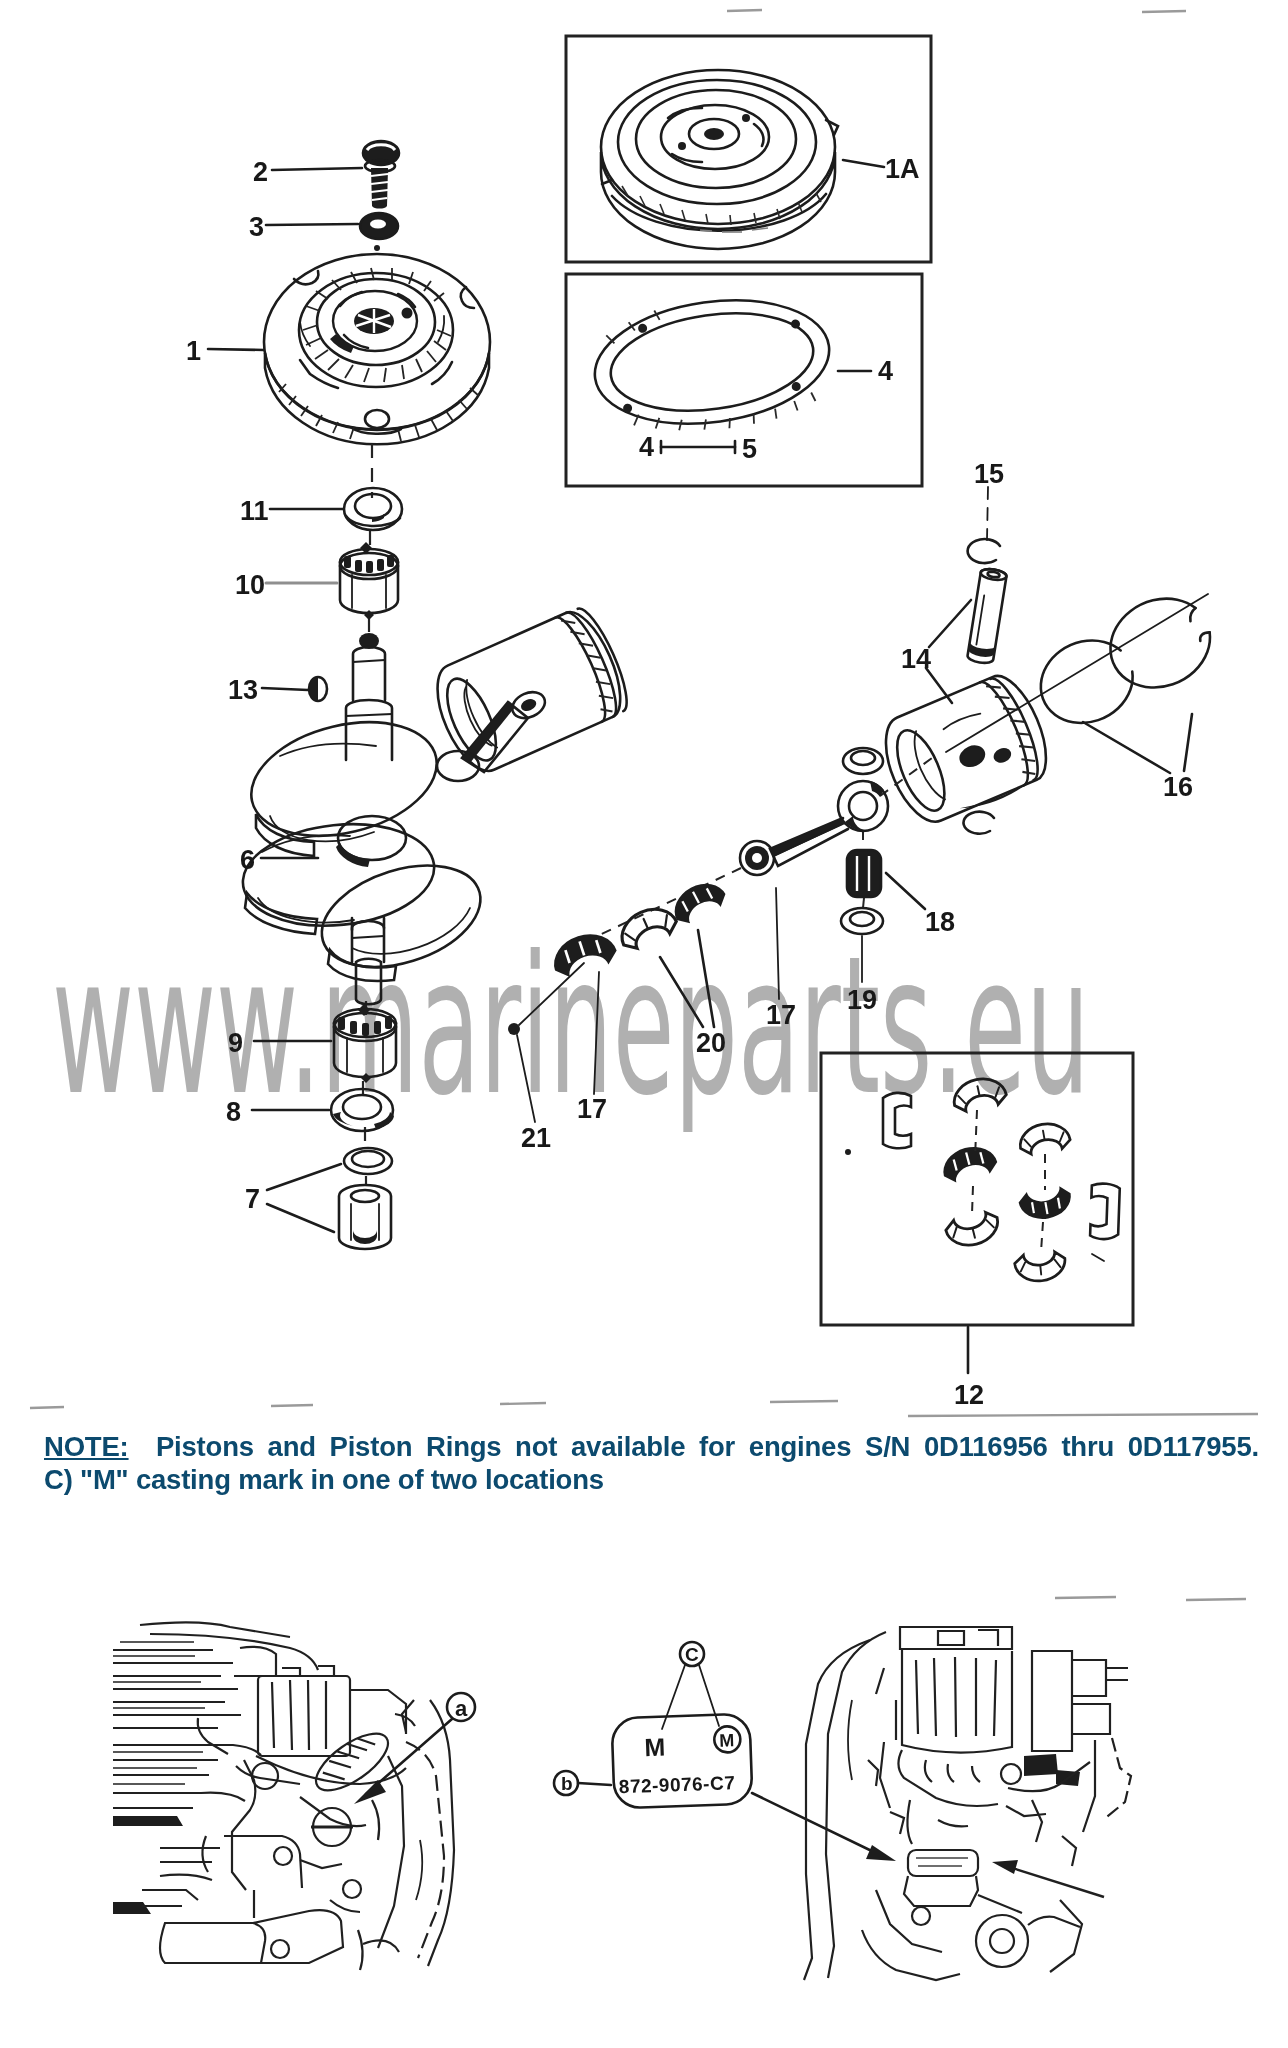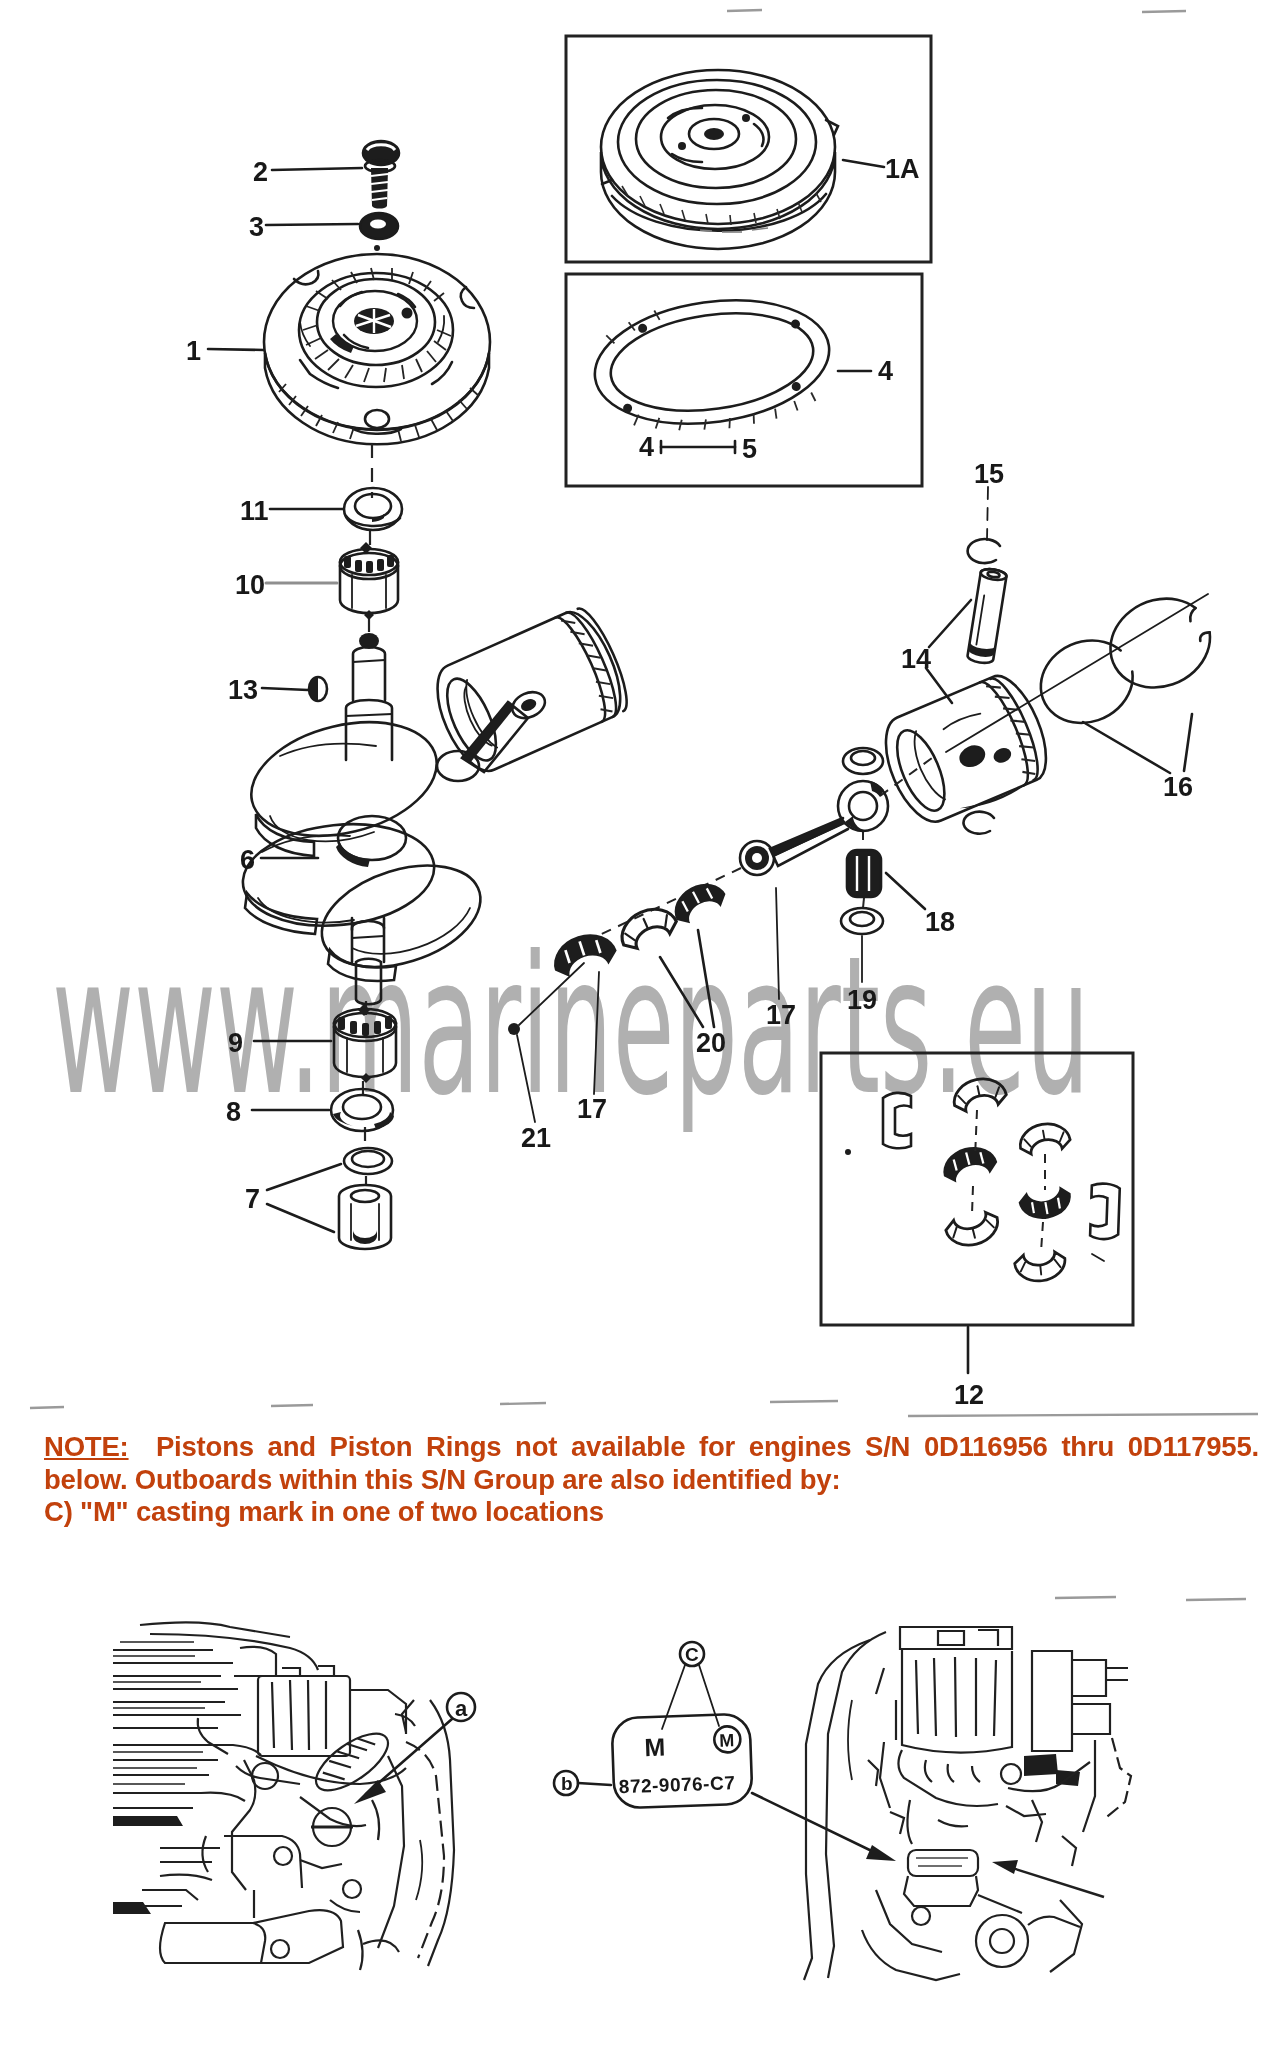--- a/index.html
+++ b/index.html
@@ -6,21 +6,21 @@
   #page{position:relative;width:1288px;height:2048px;background:#ffffff;overflow:hidden;
         font-family:"Liberation Sans", sans-serif;}
   #art{position:absolute;left:0;top:0;}
   .plabel{font-family:"Liberation Sans", sans-serif;font-weight:bold;font-size:27px;fill:#181818;}
   .wmark{font-family:"DejaVu Sans", sans-serif;font-weight:normal;fill:#b0b0b0;}
   .ln{stroke:#1c1c1c;stroke-width:2.6;fill:none;stroke-linecap:round;}
   .lnth{stroke:#1c1c1c;stroke-width:1.8;fill:none;stroke-linecap:round;}
   .lng{stroke:#8f8f8f;stroke-width:3;fill:none;stroke-linecap:round;}
   .fill{fill:#1d1d1d;stroke:none;}
   .noise{stroke:#9a9a9a;stroke-width:2.4;fill:none;}
-  #note{position:absolute;left:44px;top:1431px;width:1215px;color:#c2410c;
+  #note{position:absolute;left:44px;top:1431px;width:1215px;color:#0c4a6e;
         font-family:"Liberation Sans", sans-serif;font-weight:bold;font-size:27.5px;line-height:32.6px;
         letter-spacing:-0.2px;}
   #note .h{text-decoration:underline;}
   #note .j{text-align:justify;text-align-last:justify;}
   .caltext{font-family:"Liberation Sans", sans-serif;font-weight:bold;fill:#181818;}
 </style>
 </head>
 <body>
 
 <div id="page">
@@ -608,16 +608,15 @@
     <path d="M 1062 1836 l 14 12 l -4 18"></path>
     <path d="M 896 1700 v 40 M 884 1668 l -8 26"></path>
     <line x1="1104" y1="1897" x2="1006" y2="1866" stroke-width="2.4"></line>
     <path class="fill" d="M 1018 1860 l -26 2 l 22 12 Z" stroke="none"></path>
   </g>
 
 </svg>
 
 <div id="note">
   <div class="j"><span class="h">NOTE:</span>&nbsp;&nbsp;<span>Pistons and Piston Rings not available for engines S/N 0D116956 thru 0D117955.</span></div>
-  <div>below.  Outboards within this S/N Group are also identified by:</div>
   <div>C) "M" casting mark in one of two locations</div>
 </div>
 </div>
 
 </body></html>

